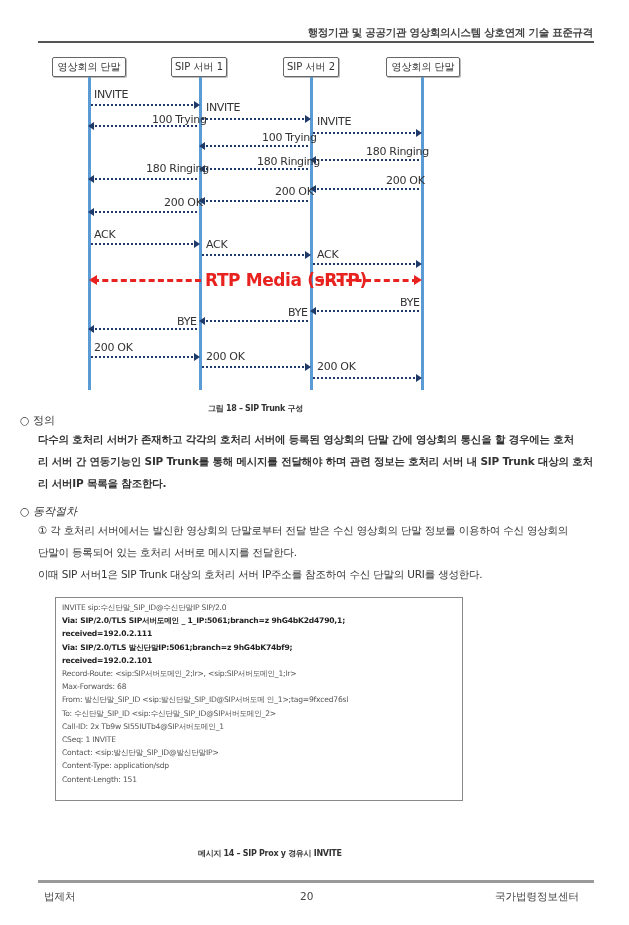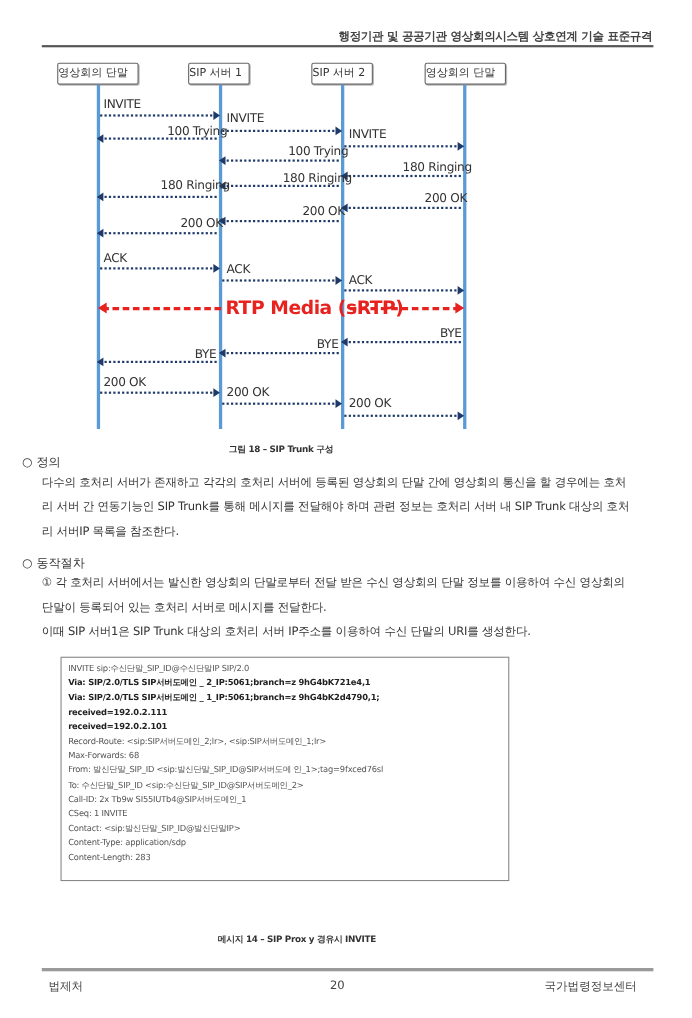--- a/index.html
+++ b/index.html
@@ -8,21 +8,21 @@
   .abs { position:absolute; }
   .header-title { right:36px; top:26px; font-size:10.5px; color:#444; font-weight:bold; letter-spacing:-0.3px; }
   .header-rule { left:38px; top:41px; width:556px; height:2px; background:#555; }
   .footer-rule { left:38px; top:880px; width:556px; height:3px; background:#9a9a9a; }
   .footer-left { left:44px; top:890px; font-size:10.5px; color:#444; }
   .footer-center { left:300px; top:890px; font-size:10.5px; color:#444; }
   .footer-right { right:50px; top:890px; font-size:10.5px; color:#444; }
 
   .diagram { left:0; top:0; width:629px; height:400px; }
   .actor-box { position:absolute; top:57px; height:18px; border:1.5px solid #666; border-radius:2px;
-               background:#fff; font-size:10px; line-height:18px; text-align:left; color:#333;
+               background:#fff; font-size:10px; line-height:18px; text-align:center; color:#333;
                box-shadow:1px 1px 0 #bbb; }
   .lifeline { position:absolute; top:77px; width:2.5px; height:313px; background:#5b9bd5; }
   .msg { position:absolute; font-size:11px; color:#333; white-space:nowrap; letter-spacing:-0.3px; }
   .arrow { position:absolute; height:0; border-top:2px dotted #1f3a68; }
   .arrow.r::after { content:""; position:absolute; right:-3px; top:-5px; border-left:6px solid #1f3a68;
                     border-top:4px solid transparent; border-bottom:4px solid transparent; }
   .arrow.l::before { content:""; position:absolute; left:-3px; top:-5px; border-right:6px solid #1f3a68;
                      border-top:4px solid transparent; border-bottom:4px solid transparent; }
   .rtp-arrow { position:absolute; height:0; border-top:3px dashed #e8231f; }
   .rtp-arrow.l::before { content:""; position:absolute; left:-4px; top:-7px; border-right:8px solid #e8231f;
@@ -118,47 +118,47 @@
   <div class="msg" style="left:206px;top:350px;">200 OK</div>
   <div class="arrow r" style="left:202px;width:106px;top:366px;"></div>
 
   <div class="msg" style="left:317px;top:360px;">200 OK</div>
   <div class="arrow r" style="left:313px;width:106px;top:377px;"></div>
 
   <div class="caption" style="left:208px;top:403px;">그림 18 – SIP Trunk 구성</div>
 </div>
 
 <div class="bullet-head" style="top:413px;">○ 정의</div>
-<div class="body-text" style="top:428px;">
+<div class="body-text" style="top:428px;font-weight:bold;">
   <div>다수의 호처리 서버가 존재하고 각각의 호처리 서버에 등록된 영상회의 단말 간에 영상회의 통신을 할 경우에는 호처</div>
   <div>리 서버 간 연동기능인 SIP Trunk를 통해 메시지를 전달해야 하며 관련 정보는 호처리 서버 내 SIP Trunk 대상의 호처</div>
   <div>리 서버IP 목록을 참조한다.</div>
 </div>
 
-<div class="bullet-head" style="top:504px;">○ 동작절차</div>
+<div class="bullet-head" style="top:504px;font-style:italic;">○ 동작절차</div>
 <div class="body-text" style="top:519px;">
   <div>① 각 호처리 서버에서는 발신한 영상회의 단말로부터 전달 받은 수신 영상회의 단말 정보를 이용하여 수신 영상회의</div>
   <div>단말이 등록되어 있는 호처리 서버로 메시지를 전달한다.</div>
-  <div>이때 SIP 서버1은 SIP Trunk 대상의 호처리 서버 IP주소를 이용하여 수신 단말의 URI를 생성한다.</div>
+  <div>이때 SIP 서버1은 SIP Trunk 대상의 호처리 서버 IP주소를 참조하여 수신 단말의 URI를 생성한다.</div>
 </div>
 
 <div class="code-box">
   <div class="code-line">INVITE sip:수신단말_SIP_ID@수신단말IP SIP/2.0</div>
-  <div class="code-line bold">Via: SIP/2.0/TLS  SIP서버도메인 _ 2_IP:5061;branch=z 9hG4bK721e4,1</div>
   <div class="code-line bold">Via: SIP/2.0/TLS SIP서버도메인 _ 1_IP:5061;branch=z 9hG4bK2d4790,1;</div>
   <div class="code-line bold">received=192.0.2.111</div>
+  <div class="code-line bold">Via: SIP/2.0/TLS 발신단말IP:5061;branch=z 9hG4bK74bf9;</div>
   <div class="code-line bold">received=192.0.2.101</div>
   <div class="code-line">Record-Route: &lt;sip:SIP서버도메인_2;lr&gt;, &lt;sip:SIP서버도메인_1;lr&gt;</div>
   <div class="code-line">Max-Forwards: 68</div>
   <div class="code-line">From: 발신단말_SIP_ID &lt;sip:발신단말_SIP_ID@SIP서버도메 인_1&gt;;tag=9fxced76sl</div>
   <div class="code-line">To: 수신단말_SIP_ID &lt;sip:수신단말_SIP_ID@SIP서버도메인_2&gt;</div>
   <div class="code-line">Call-ID: 2x Tb9w SI55IUTb4@SIP서버도메인_1</div>
   <div class="code-line">CSeq: 1 INVITE</div>
   <div class="code-line">Contact: &lt;sip:발신단말_SIP_ID@발신단말IP&gt;</div>
   <div class="code-line">Content-Type: application/sdp</div>
-  <div class="code-line">Content-Length: 283</div>
+  <div class="code-line">Content-Length: 151</div>
 </div>
 <div class="caption" style="left:198px;top:848px;">메시지 14 – SIP Prox y 경유시 INVITE</div>
 
 <div class="abs footer-rule"></div>
 <div class="abs footer-left">법제처</div>
 <div class="abs footer-center">20</div>
 <div class="abs footer-right">국가법령정보센터</div>
 
 </body></html>

